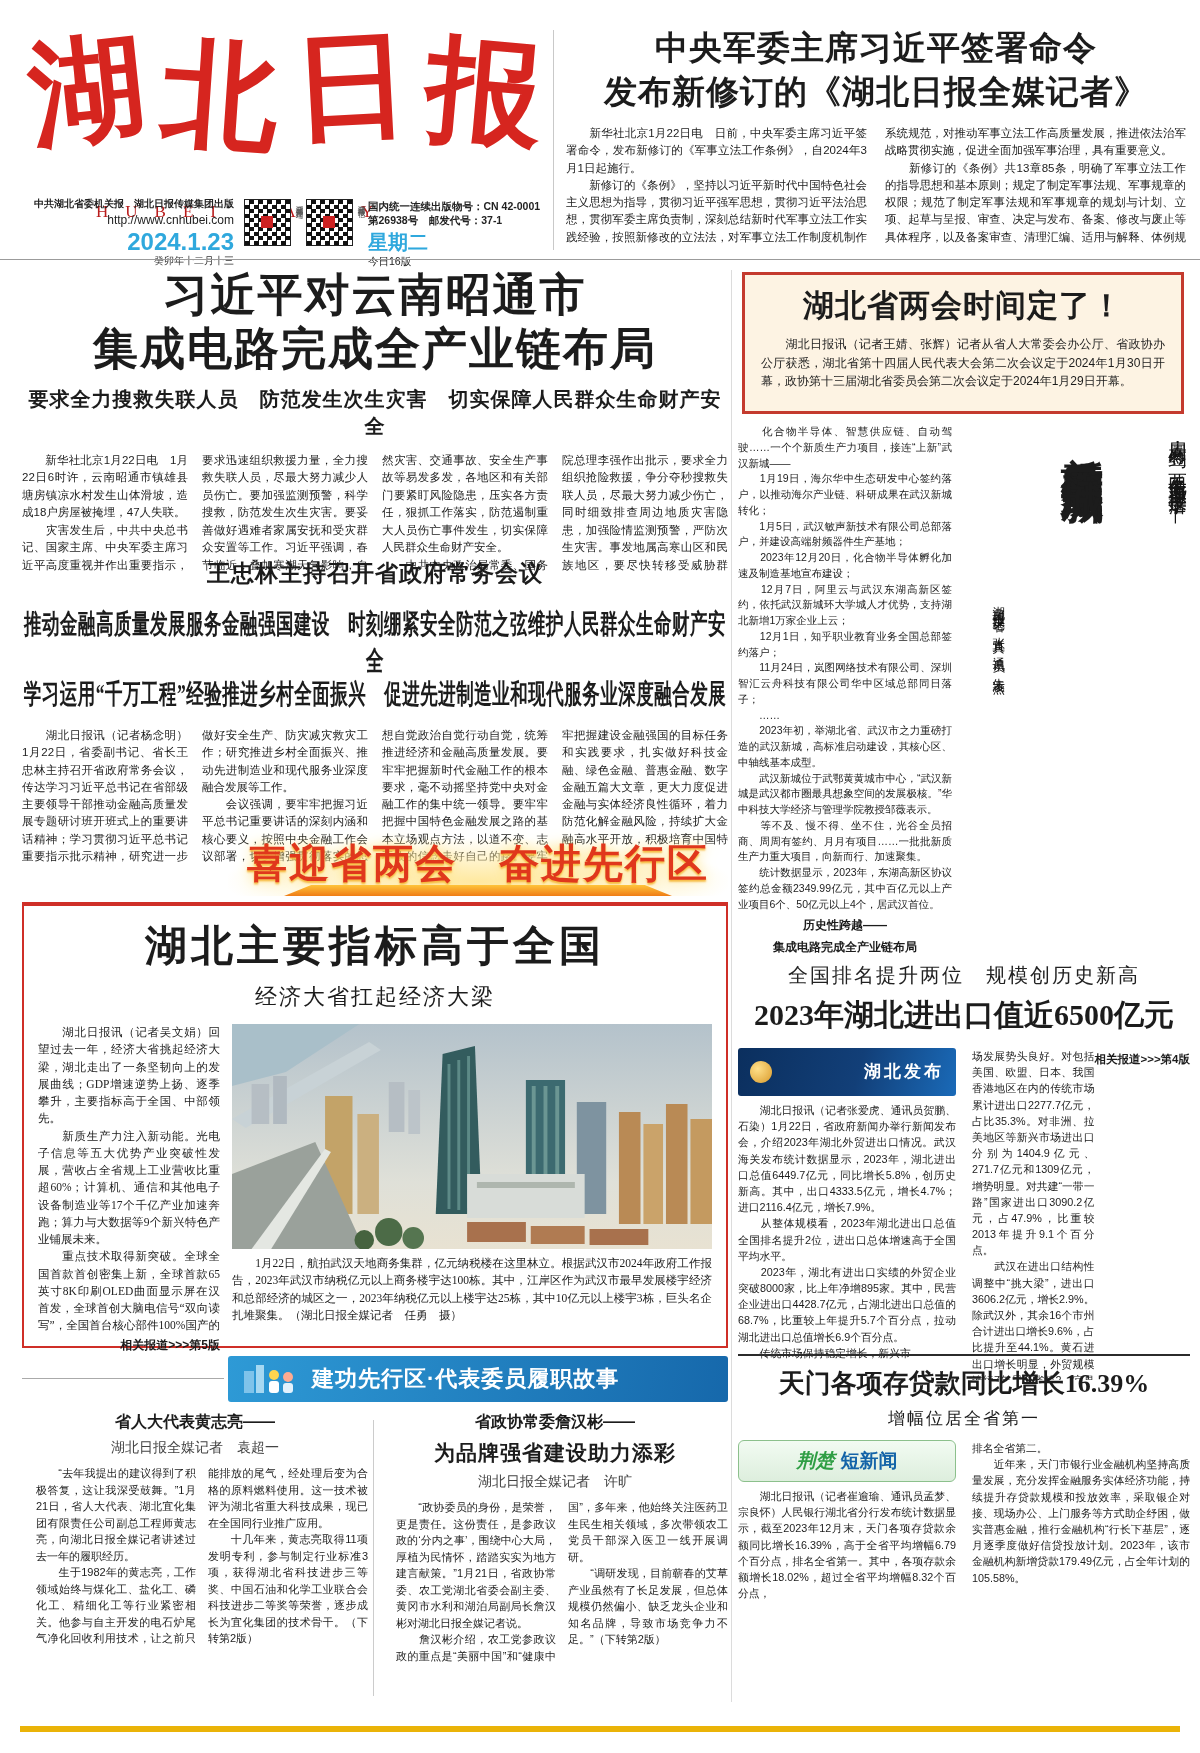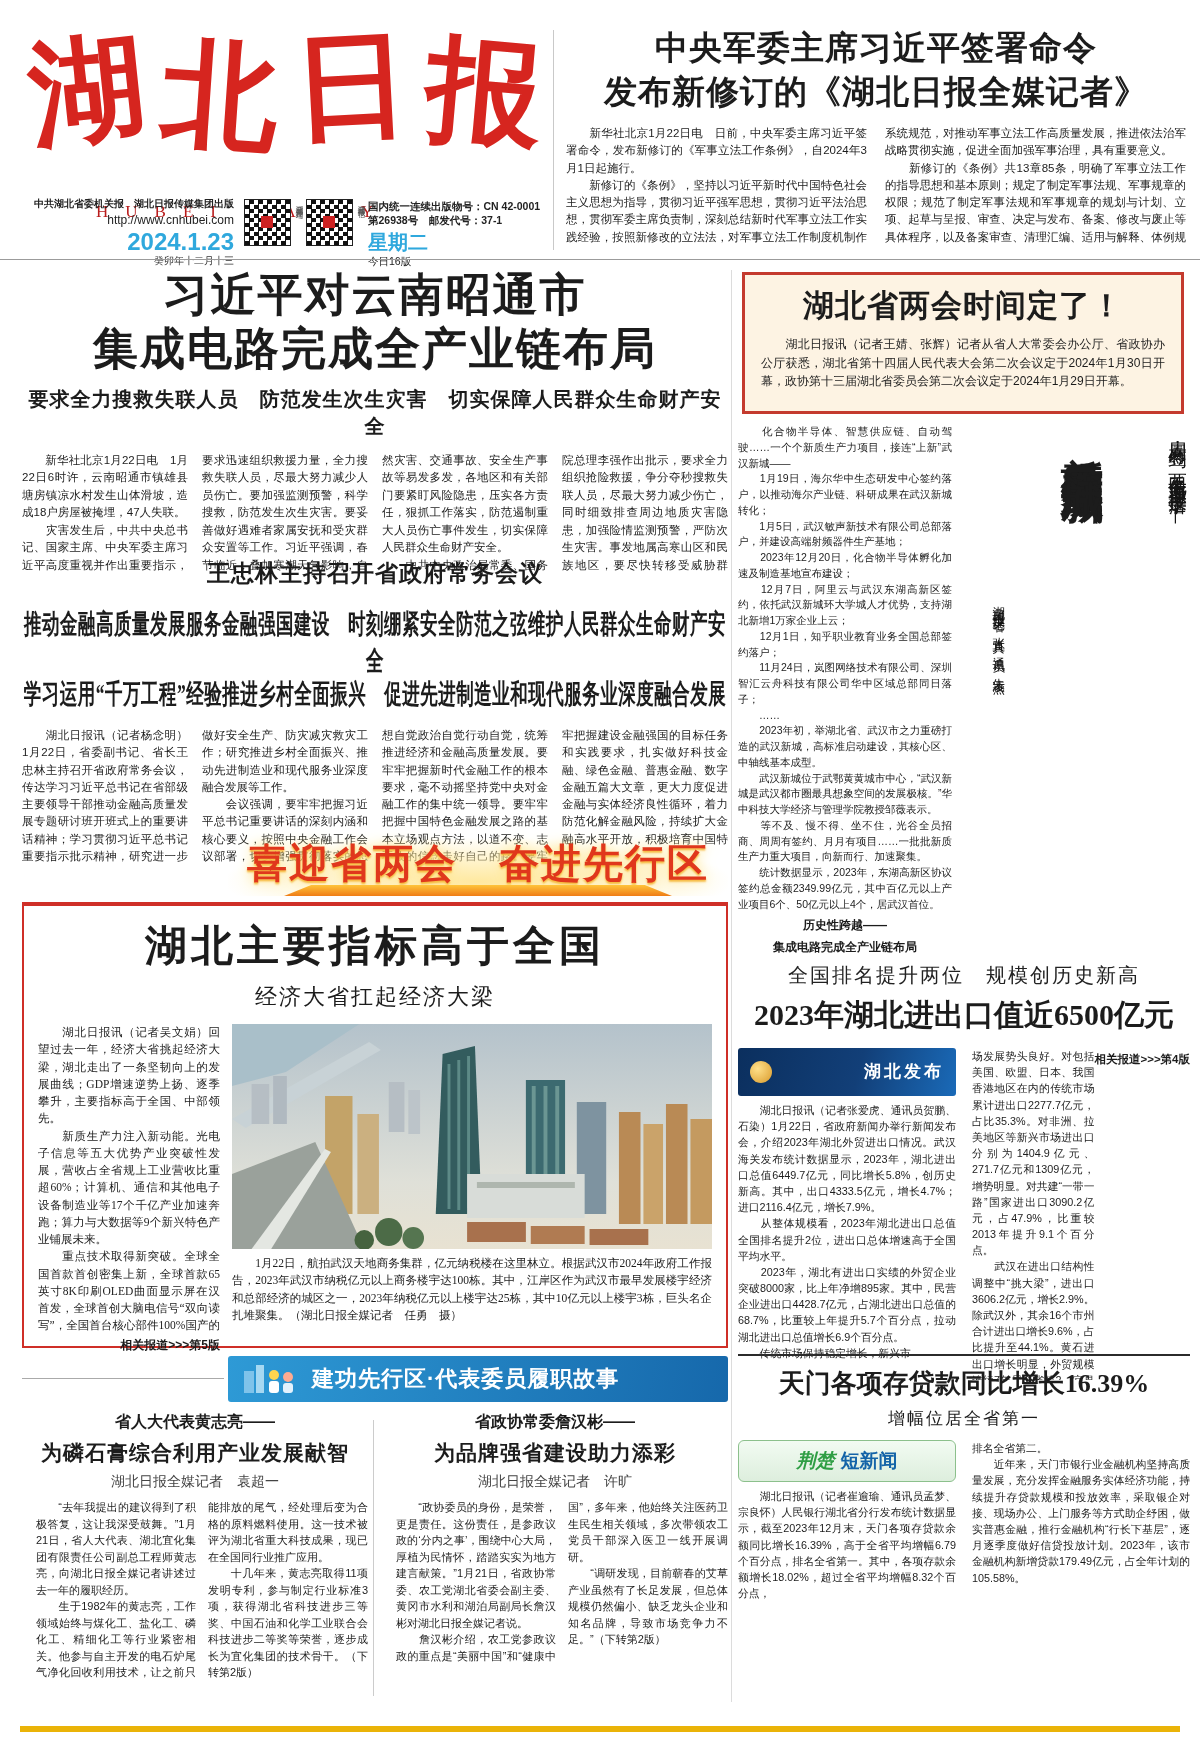--- a/index.html
+++ b/index.html
@@ -347,21 +347,20 @@
       <circle cx="32" cy="12" r="5" fill="#ffd54f"></circle>
         <rect x="27" y="18" width="10" height="12" rx="3" fill="#fff"></rect>
       <circle cx="46" cy="14" r="5" fill="#ffab91"></circle>
         <rect x="41" y="20" width="10" height="10" rx="3" fill="#e3f2fd"></rect>
     </svg>
     <div class="dbanner-text">建功先行区·代表委员履职故事</div>
   </div>
 
   <div class="abs prof profA">
     <div class="p-kicker">省人大代表黄志亮——</div>
-    <div class="p-title">为磷石膏综合利用产业发展献智</div>
     <div class="p-by">湖北日报全媒记者　袁超一</div>
     <div class="p-body just pre clip">　　“去年我提出的建议得到了积极答复，这让我深受鼓舞。”1月21日，省人大代表、湖北宜化集团有限责任公司副总工程师黄志亮，向湖北日报全媒记者讲述过去一年的履职经历。
 　　生于1982年的黄志亮，工作领域始终与煤化工、盐化工、磷化工、精细化工等行业紧密相关。他参与自主开发的电石炉尾气净化回收利用技术，让之前只能排放的尾气，经处理后变为合格的原料燃料使用。这一技术被评为湖北省重大科技成果，现已在全国同行业推广应用。
 　　十几年来，黄志亮取得11项发明专利，参与制定行业标准3项，获得湖北省科技进步三等奖、中国石油和化学工业联合会科技进步二等奖等荣誉，逐步成长为宜化集团的技术骨干。（下转第2版）</div>
   </div>
   <div class="abs pv-rule"></div>
   <div class="abs prof profB">
     <div class="p-kicker">省政协常委詹汉彬——</div>
     <div class="p-title">为品牌强省建设助力添彩</div>
     <div class="p-by">湖北日报全媒记者　许旷</div>

